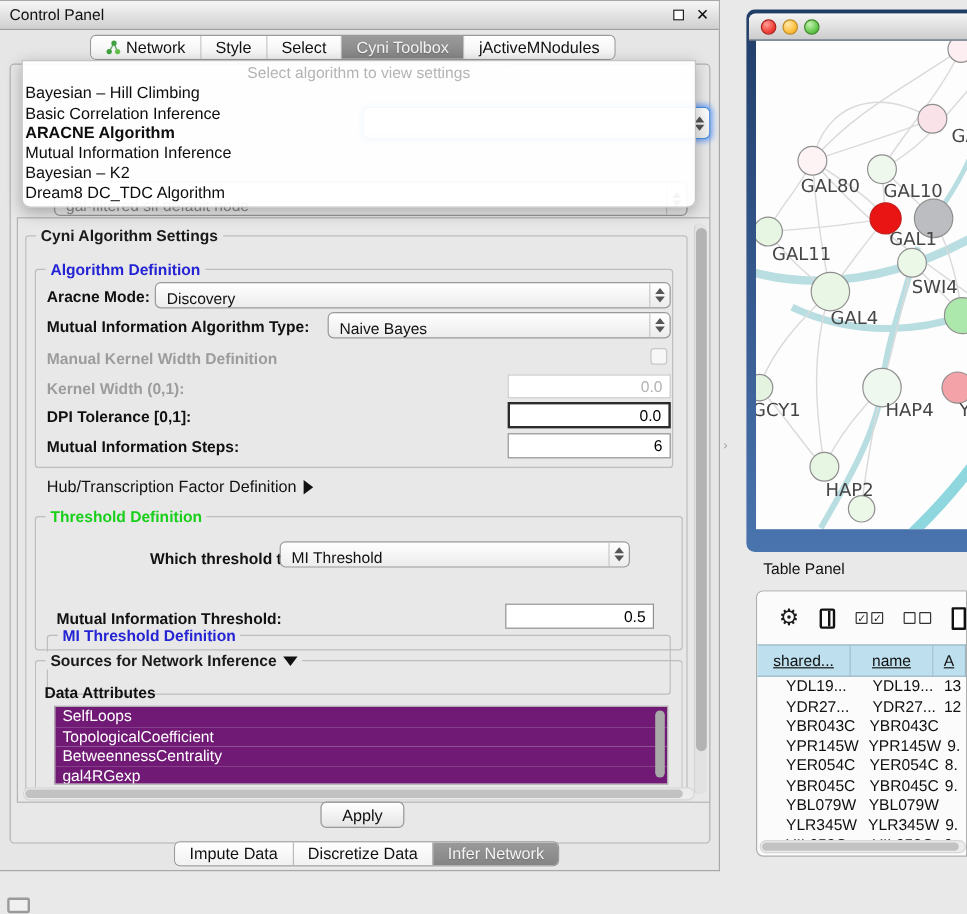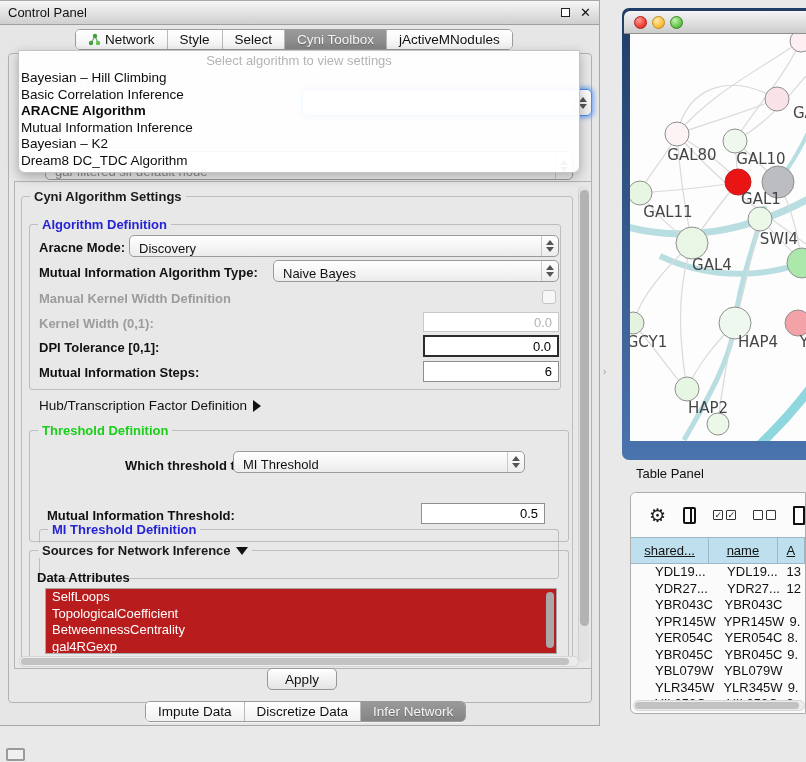--- a/index.html
+++ b/index.html
@@ -86,21 +86,21 @@
         border-radius:3px; background:#f7f7f7; }
 
   .tri-right { display:inline-block; width:0; height:0; border-top:6px solid transparent;
         border-bottom:6px solid transparent; border-left:8px solid #111;
         vertical-align:-2px; margin-left:6px; }
   .tri-down { display:inline-block; width:0; height:0; border-left:6px solid transparent;
         border-right:6px solid transparent; border-top:8px solid #111;
         vertical-align:0px; margin-left:5px; }
 
   .attr-list { position:absolute; background:#fff; border:1px solid #a8a8a8; overflow:hidden; }
-  .attr-item { background:#b91c1c; color:#fff; font-size:13px; height:16.5px;
+  .attr-item { background:#701a75; color:#fff; font-size:13px; height:16.5px;
         line-height:16.5px; padding-left:6px; }
   .attr-vscroll { position:absolute; right:2px; top:3px; width:8px; height:56px;
         background:#a9a9a9; border-radius:4px; }
   .hscroll { position:absolute; height:11px; background:#ececec; border:1px solid #d6d6d6;
         border-radius:6px; }
   .hscroll .thumb { position:absolute; left:1px; top:1px; height:7px;
         background:#c2c2c2; border-radius:4px; }
 
   .apply-btn { position:absolute; width:70px; height:22px; border:1px solid #979797;
         border-radius:5px; background:linear-gradient(#ffffff,#e4e4e4);

